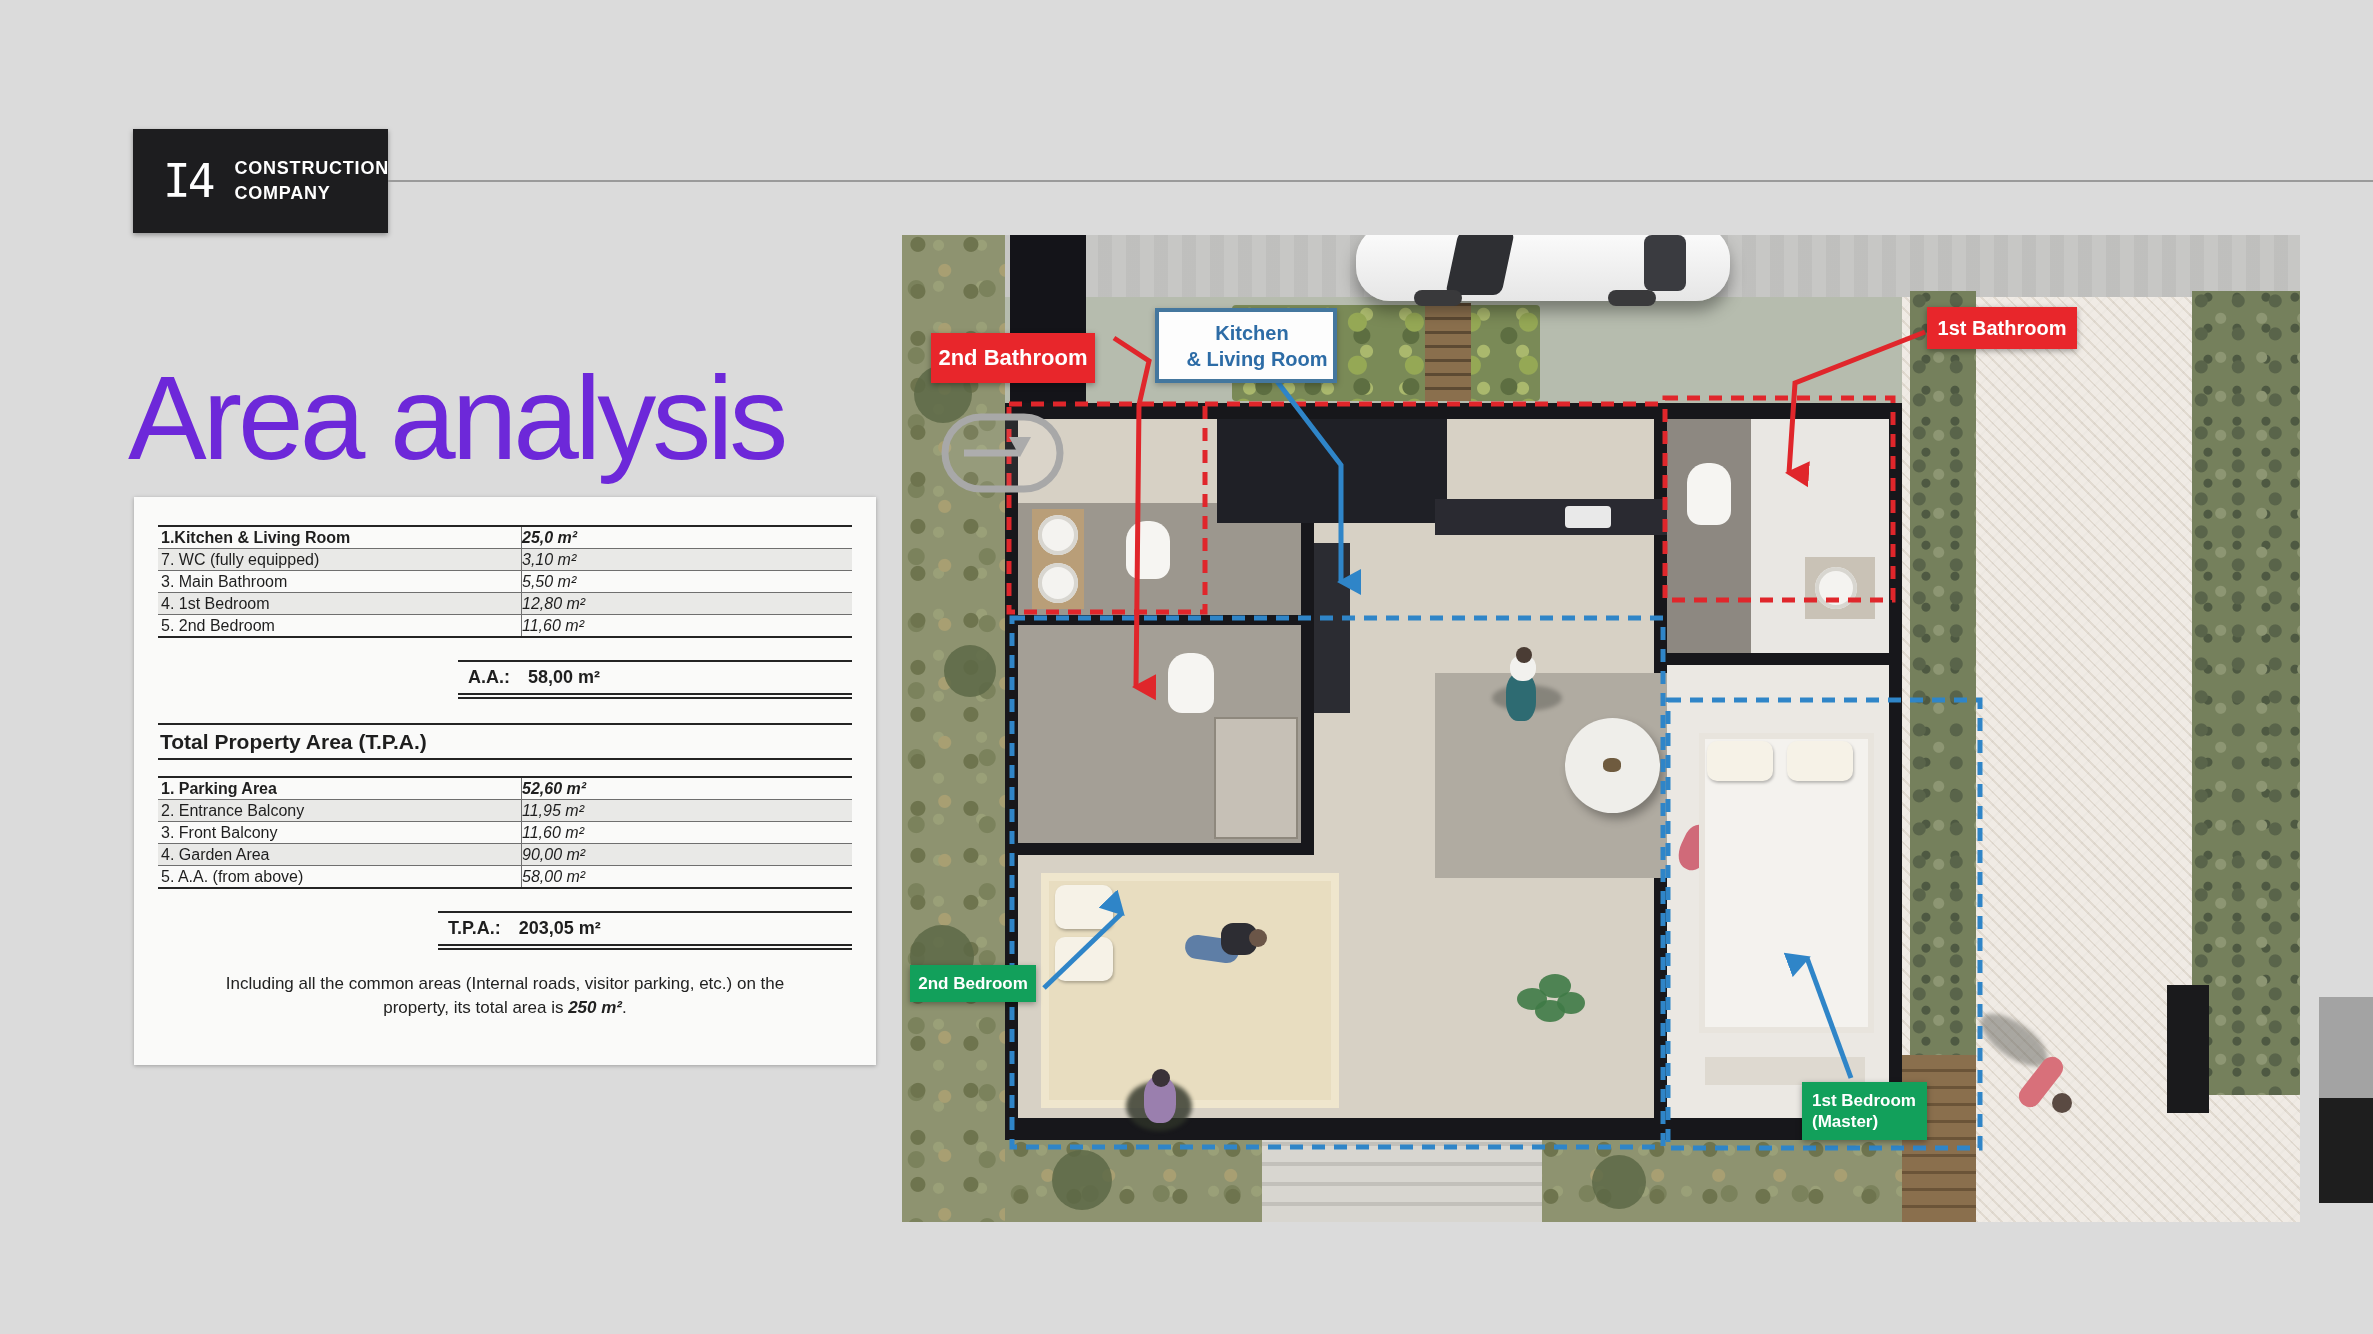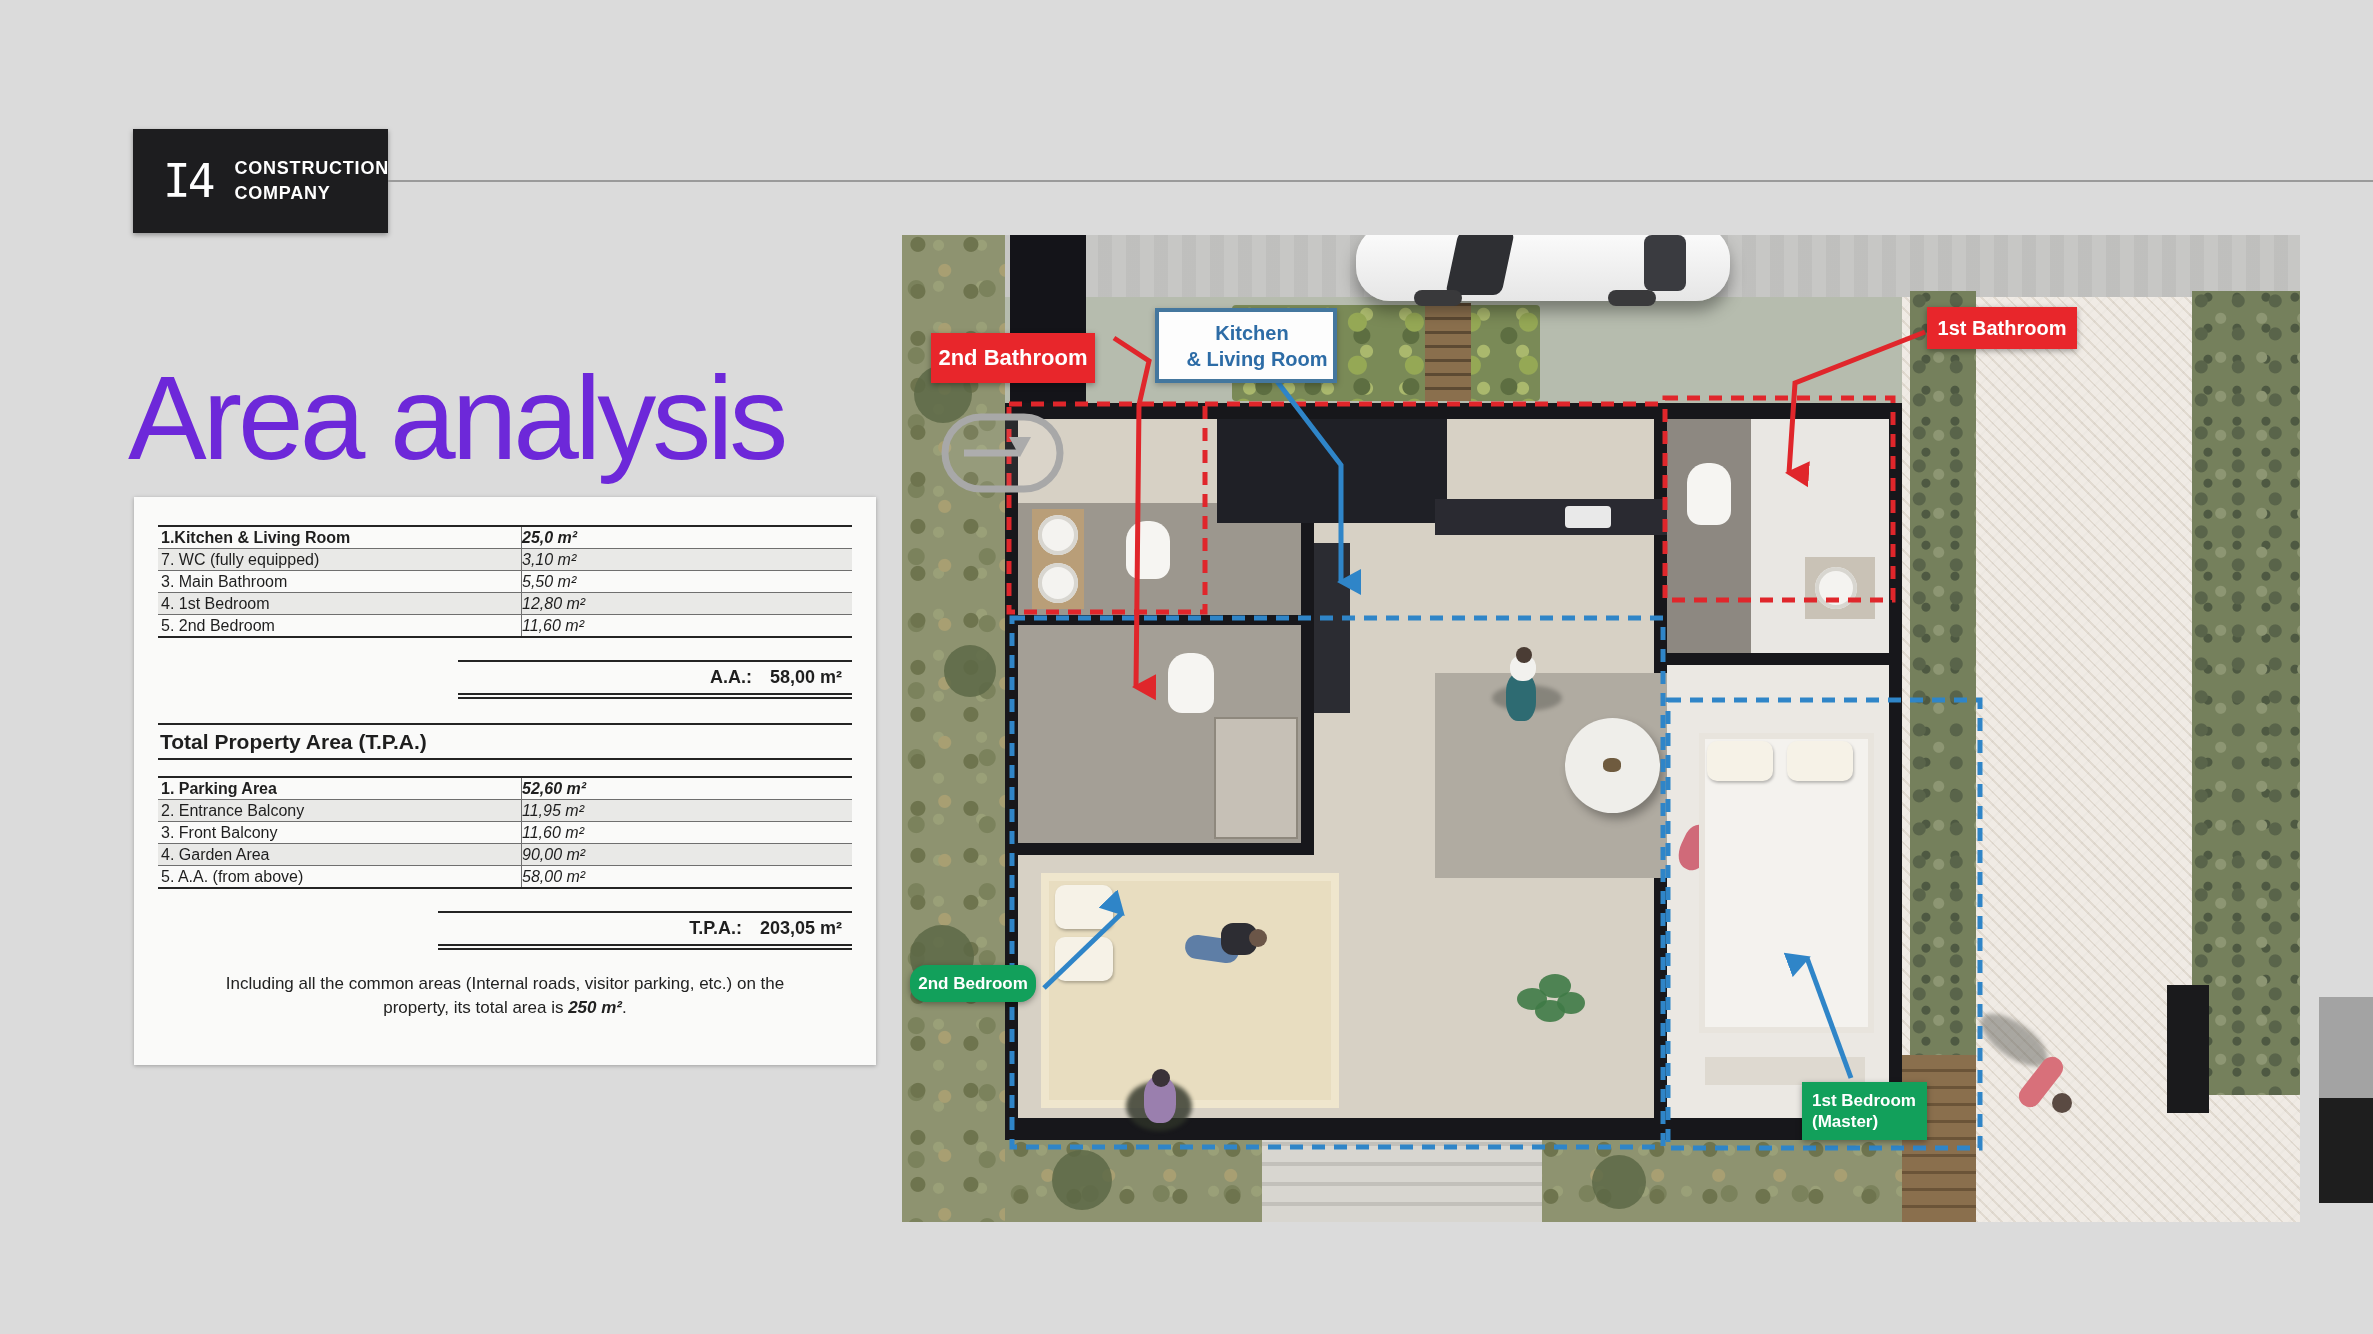--- a/index.html
+++ b/index.html
@@ -28,21 +28,21 @@
   .ttable{margin-top:16px;border-top:2px solid #242424;border-bottom:2px solid #242424;}
   .trow{display:flex;align-items:center;height:21px;border-bottom:1px solid #6f6f6f;
         font-size:16px;line-height:21px;}
   .trow:last-child{border-bottom:none;}
   .trow:nth-child(even){background:#e9e9e7;}
   .trow.bold-row{font-weight:bold;}
   .tname{flex:1;padding-left:3px;white-space:nowrap;}
   .tval{width:330px;border-left:1px solid #6f6f6f;padding-left:0;white-space:nowrap;font-style:italic;}
   .sumbox{margin-top:22px;margin-left:300px;border-top:2px solid #242424;
           border-bottom:6px double #242424;padding:5px 10px 5px;font-weight:bold;
-          font-size:18px;display:flex;gap:18px;justify-content:flex-end;}
+          font-size:18px;display:flex;gap:18px;}
   .sumbox.total{margin-left:280px;}
   .sec-h.second{margin-top:24px;}
   .note{margin-top:22px;text-align:center;font-size:17px;line-height:24px;color:#222;}
   .note .bi{font-weight:bold;font-style:italic;}
 
   
   .photo{left:902px;top:235px;width:1398px;height:987px;background:#cfcecb;overflow:hidden;}
   .pk-strip{left:0;top:0;width:1398px;height:62px;background:#c7c7c5;
       background-image:repeating-linear-gradient(90deg,rgba(0,0,0,.04) 0 14px,transparent 14px 28px);}
   .path-right{left:1000px;top:0;width:398px;height:987px;background-color:#e8e1d7;
@@ -132,21 +132,21 @@
   .p-body{position:absolute;border-radius:12px;}
   .p-head{position:absolute;border-radius:50%;}
 
   
   .plabel{position:absolute;display:flex;align-items:center;justify-content:center;
           color:#fff;font-weight:bold;box-shadow:0 2px 6px rgba(0,0,0,.35);z-index:30;}
   .lab-red{background:#e8262b;}
   .lab-green{background:#12a05b;}
   .lab-b2{left:29px;top:98px;width:164px;height:50px;font-size:22px;}
   .lab-b1{left:1025px;top:72px;width:150px;height:42px;font-size:20px;}
-  .lab-bed2{left:8px;top:730px;width:126px;height:37px;font-size:17px;border-radius:16px;}
+  .lab-bed2{left:8px;top:730px;width:126px;height:37px;font-size:17px;}
   .lab-bed1{left:900px;top:847px;width:125px;height:58px;font-size:17px;
             flex-direction:column;align-items:flex-start;justify-content:center;
             padding-left:10px;box-sizing:border-box;line-height:21px;}
   .lab-kitchen{left:253px;top:73px;width:182px;height:75px;background:#fdfdfd;
                border:4px solid #44779e;color:#2d6ca6;font-weight:bold;font-size:20px;
                line-height:26px;display:flex;flex-direction:column;justify-content:center;
                padding-left:12px;box-sizing:border-box;z-index:30;}
   .overlay-svg{position:absolute;left:0;top:0;width:1398px;height:987px;z-index:20;pointer-events:none;}
 
   

